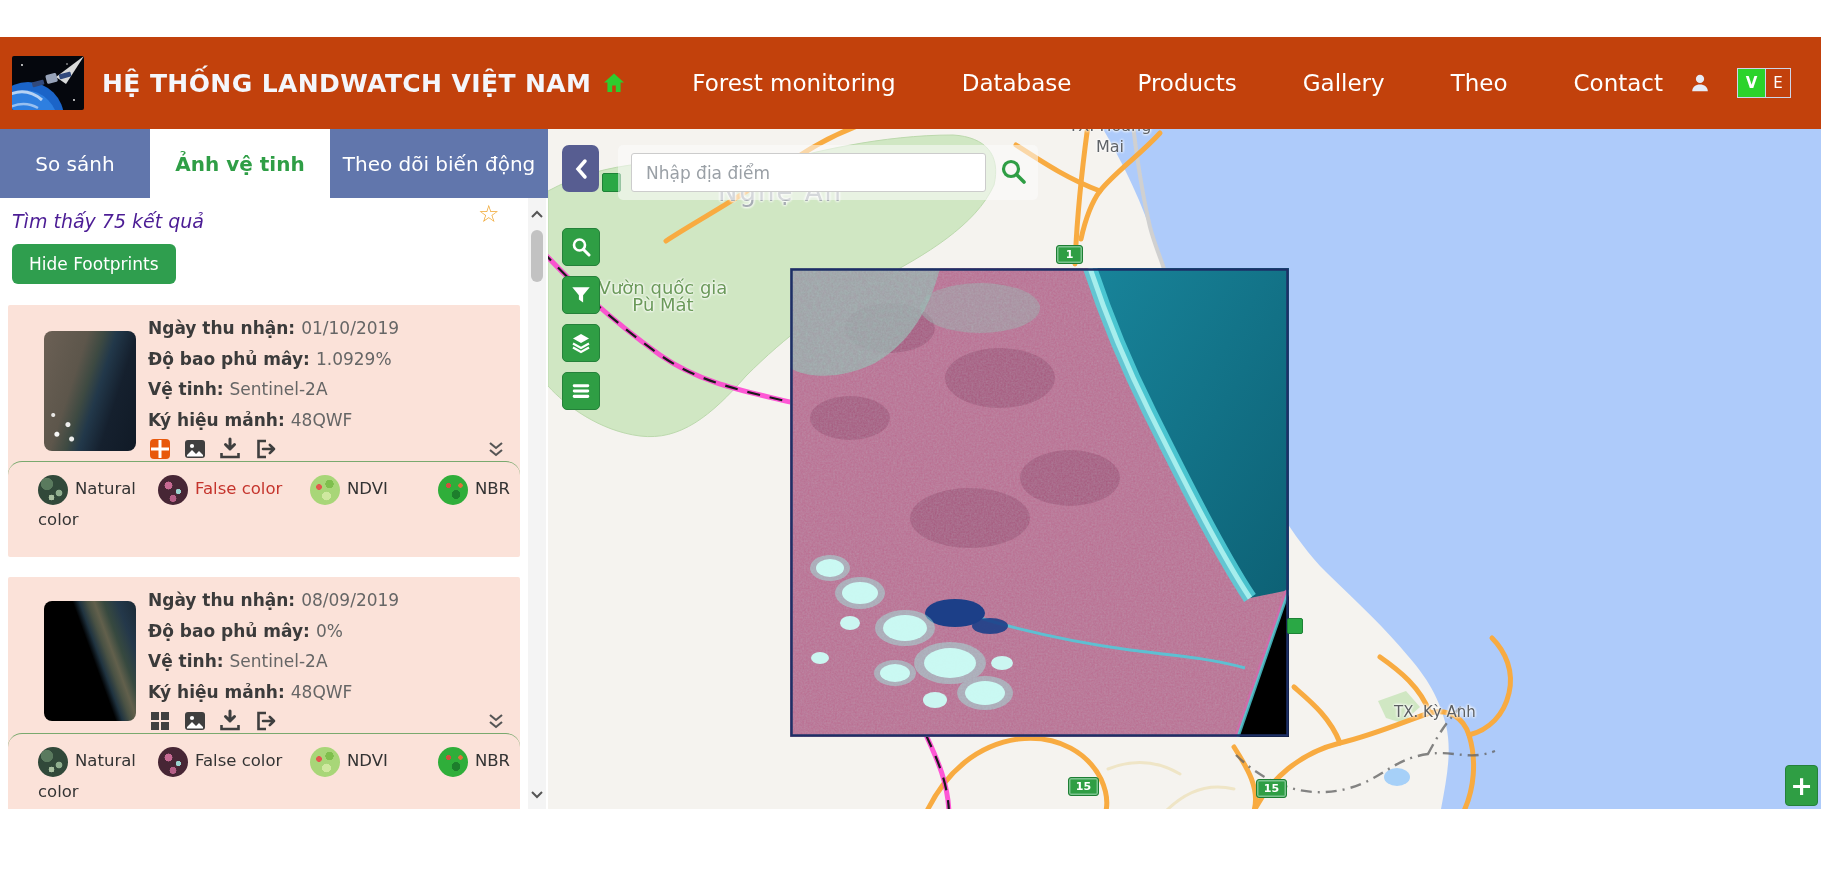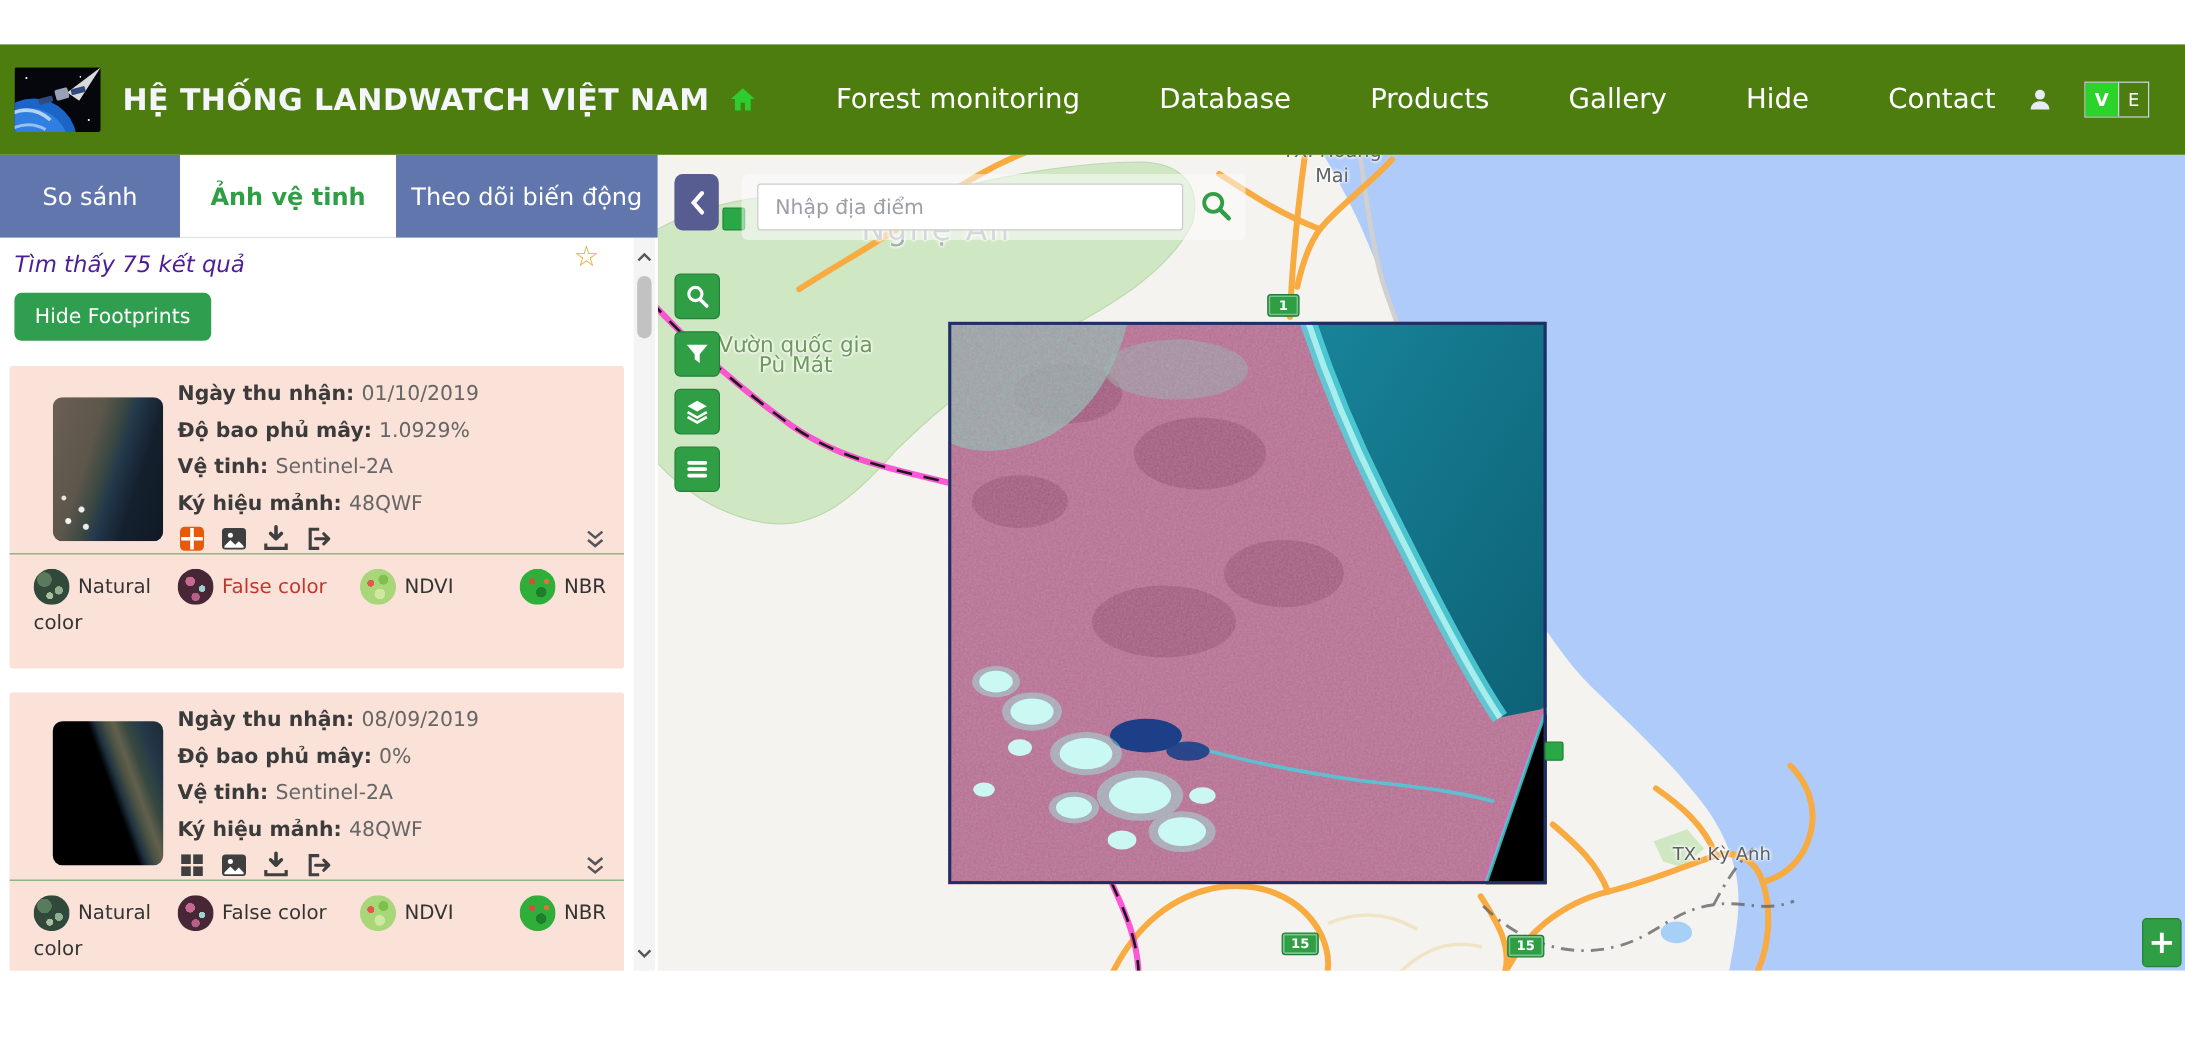--- a/index.html
+++ b/index.html
@@ -1,21 +1,21 @@
 <!DOCTYPE html>
 <html><head>
 <meta charset="utf-8">
 <style>
   * { margin:0; padding:0; box-sizing:border-box; }
   html,body { background:#fff; }
   body { font-family:"DejaVu Sans","Liberation Sans",sans-serif; }
   #canvas { position:relative; width:1821px; height:875px; background:#fff; overflow:hidden; }
 
   
-  .header { position:absolute; left:0; top:37px; width:1821px; height:92px; background:#4d7c0f; z-index:40; display:flex; align-items:center; padding:0 30px 0 12px; }
+  .header { position:absolute; left:0; top:37px; width:1821px; height:92px; background:#c2410c; z-index:40; display:flex; align-items:center; padding:0 30px 0 12px; }
   .logo { width:72px; height:54px; border-radius:2px; overflow:hidden; flex:0 0 auto; }
   .app-title { color:#f4f6fb; font-size:25px; font-weight:bold; letter-spacing:.4px; margin-left:18px; white-space:nowrap; }
   .nav { margin-left:auto; display:flex; align-items:center; gap:26px; }
   .nav-item { color:#fff; font-size:23px; cursor:pointer; white-space:nowrap;margin-left:40px; }
   .home-btn { display:flex; align-items:center; }
   .user-btn { display:flex; align-items:center; }
   .lang { display:flex; border:1px solid #cdd5ea; height:30px; }
   .lang-v { width:27px; background:#2bd32b; color:#fff; font-size:15px; font-weight:bold; display:flex; align-items:center; justify-content:center; }
   .lang-e { width:25px; background:transparent; color:#fff; font-size:15px; display:flex; align-items:center; justify-content:center; border-left:1px solid #cdd5ea; }
 
@@ -44,21 +44,21 @@
       radial-gradient(circle at 30% 90%, rgba(255,255,255,.9) 2px, transparent 3px),
       linear-gradient(108deg,#6b6055 0%,#5d564b 34%,#3e4a42 46%,#22384a 56%,#15202e 72%,#101a26 100%); }
   .thumb.t2 { background:
       linear-gradient(70deg,#000 0 53%,#0c141a 55%,#1f3340 58%,#4a5244 64%,#62604c 69%,#37493f 76%,#24384a 86%,#1b2a36 100%); }
   .rows { position:absolute; left:140px; top:8px; right:10px; }
   .frow { font-size:17px; line-height:30.5px; color:#666; white-space:nowrap; }
   .frow b { color:#3b3b3b; margin-right:6px; }
   .icon-row { position:absolute; left:140px; top:132px; display:flex; gap:11px; align-items:center; }
   .act-icon { width:24px; height:24px; cursor:pointer; display:block; }
   .expander { position:absolute; right:14px; top:136px; cursor:pointer; }
-  .bands { position:absolute; left:0; right:0; top:156px; bottom:0; border-top:1px solid #79a96e; padding:12px 0 0 20px; display:flex; align-items:flex-start; }
+  .bands { position:absolute; left:0; right:0; top:156px; bottom:0; border-top:1px solid #79a96e; padding:12px 0 0 30px; display:flex; align-items:flex-start;border-radius:14px; }
   .band { font-size:16.5px; color:#333; line-height:29px; cursor:pointer; }
   .band.b1 { width:120px; } .band.b2 { width:152px; } .band.b3 { width:118px; } .band.b4 { flex:1;text-align:center; }
   .band .circ { display:inline-block; width:30px; height:30px; border-radius:50%; vertical-align:middle; margin-right:7px; }
   .band.sel { color:#c5342c; }
   .c-nat  { background: radial-gradient(circle at 30% 30%, #5a7a5e 0 20%, transparent 21%), radial-gradient(circle at 70% 60%, #8fae8e 0 12%, transparent 13%), radial-gradient(circle at 45% 75%, #a8c0a0 0 10%, transparent 11%), #31493a; }
   .c-false{ background: radial-gradient(circle at 35% 35%, #c76a93 0 14%, transparent 15%), radial-gradient(circle at 68% 55%, #9ad4cf 0 10%, transparent 11%), radial-gradient(circle at 50% 78%, #b55f87 0 12%, transparent 13%), #472635; }
   .c-ndvi { background: radial-gradient(circle at 30% 40%, #e2574e 0 10%, transparent 11%), radial-gradient(circle at 65% 30%, #7fbf4d 0 14%, transparent 15%), radial-gradient(circle at 55% 70%, #cfe8a0 0 16%, transparent 17%), #a8d678; }
   .c-nbr  { background: radial-gradient(circle at 35% 35%, #d0503e 0 9%, transparent 10%), radial-gradient(circle at 60% 65%, #1d7e2c 0 16%, transparent 17%), radial-gradient(circle at 75% 35%, #e0703a 0 7%, transparent 8%), #2fae3a; }
 
   
@@ -119,21 +119,21 @@
     <div class="nav">
       <div class="home-btn">
         <svg width="24" height="24" viewBox="0 0 24 24">
             <path d="M12 2.5l10 9h-3.4V21h-4.8v-6.4H10.2V21H5.4v-9.5H2z" fill="#2ecc2e"></path>
           </svg>
       </div>
       <div class="nav-item">Forest monitoring</div>
       <div class="nav-item">Database</div>
       <div class="nav-item">Products</div>
       <div class="nav-item">Gallery</div>
-      <div class="nav-item">Hide</div>
+      <div class="nav-item">Theo</div>
       <div class="nav-item">Contact</div>
       <div class="user-btn">
         <svg width="22" height="22" viewBox="0 0 24 24">
             <circle cx="12" cy="7.5" r="4.5" fill="#e6ebf7"></circle>
             <path d="M3.5 21c0-4.7 3.8-7.5 8.5-7.5s8.5 2.8 8.5 7.5z" fill="#e6ebf7"></path>
           </svg>
       </div>
       <div class="lang">
         <div class="lang-v">V</div>
         <div class="lang-e">E</div>

